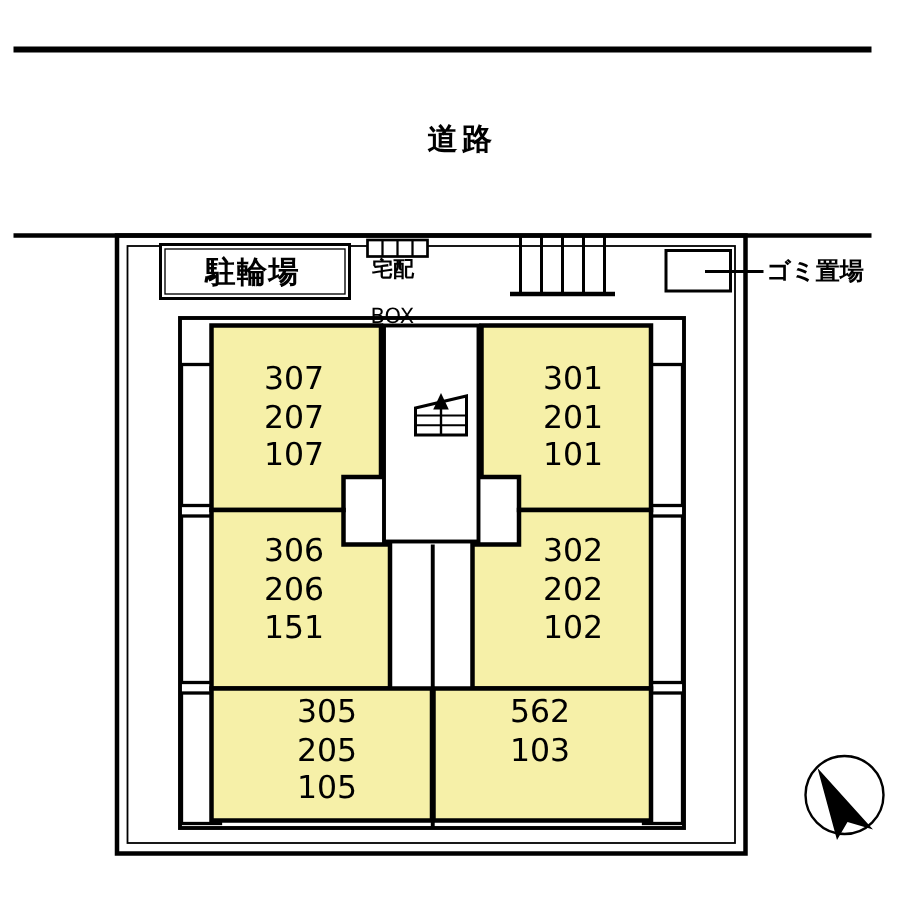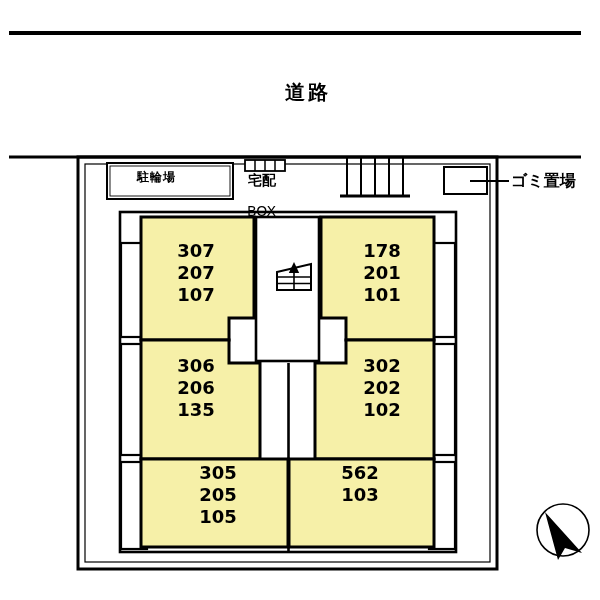--- a/index.html
+++ b/index.html
@@ -27,36 +27,36 @@
     height: 600px;
   }
   .lbl {
     position: absolute;
     color: #000000;
     white-space: nowrap;
     line-height: 1.0;
   }
   .unit-label {
     font-family: "DejaVu Sans", "Liberation Sans", sans-serif;
-    font-size: 18px;
-    font-weight: 700;
+    font-size: 21px;
+    font-weight: 400;
     letter-spacing: 0px;
     text-align: center;
   }
   .unit-label div { line-height: 1.22; }
   .jp {
     font-family: "DejaVu Sans", "Liberation Sans", sans-serif;
     font-weight: 700;
   }
   .road-label {
     font-size: 20px;
     letter-spacing: 3px;
   }
   .facility-label {
-    font-size: 12px;
+    font-size: 20px;
     letter-spacing: 1px;
   }
   .takuhai-label {
     font-size: 14px;
     letter-spacing: 0px;
     text-align: center;
     line-height: 1.12;
   }
   .gomi-label {
     font-size: 16px;
@@ -154,29 +154,29 @@
 
   <div class="lbl gomi-label jp" style="left:511px; top:173px;">ゴミ置場</div>
 
   <div class="lbl unit-label" style="left:166px; top:240px; width:60px;">
     <div>307</div>
     <div>207</div>
     <div>107</div>
   </div>
 
   <div class="lbl unit-label" style="left:352px; top:240px; width:60px;">
-    <div>178</div>
+    <div>301</div>
     <div>201</div>
     <div>101</div>
   </div>
 
   <div class="lbl unit-label" style="left:166px; top:355px; width:60px;">
     <div>306</div>
     <div>206</div>
-    <div>135</div>
+    <div>151</div>
   </div>
 
   <div class="lbl unit-label" style="left:352px; top:355px; width:60px;">
     <div>302</div>
     <div>202</div>
     <div>102</div>
   </div>
 
   <div class="lbl unit-label" style="left:188px; top:462px; width:60px;">
     <div>305</div>

